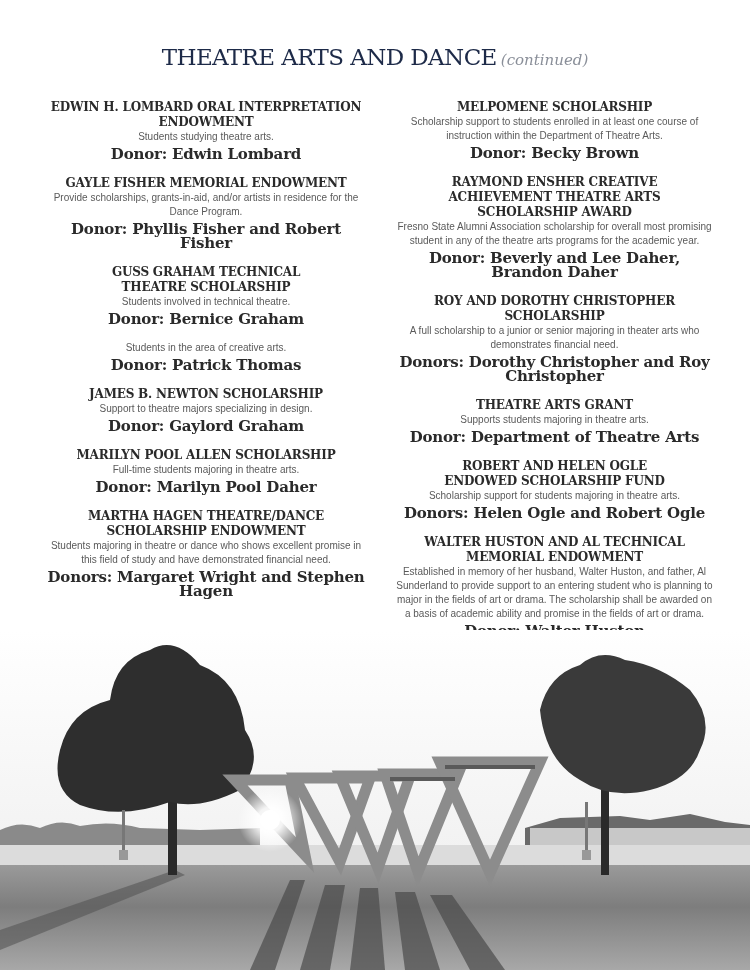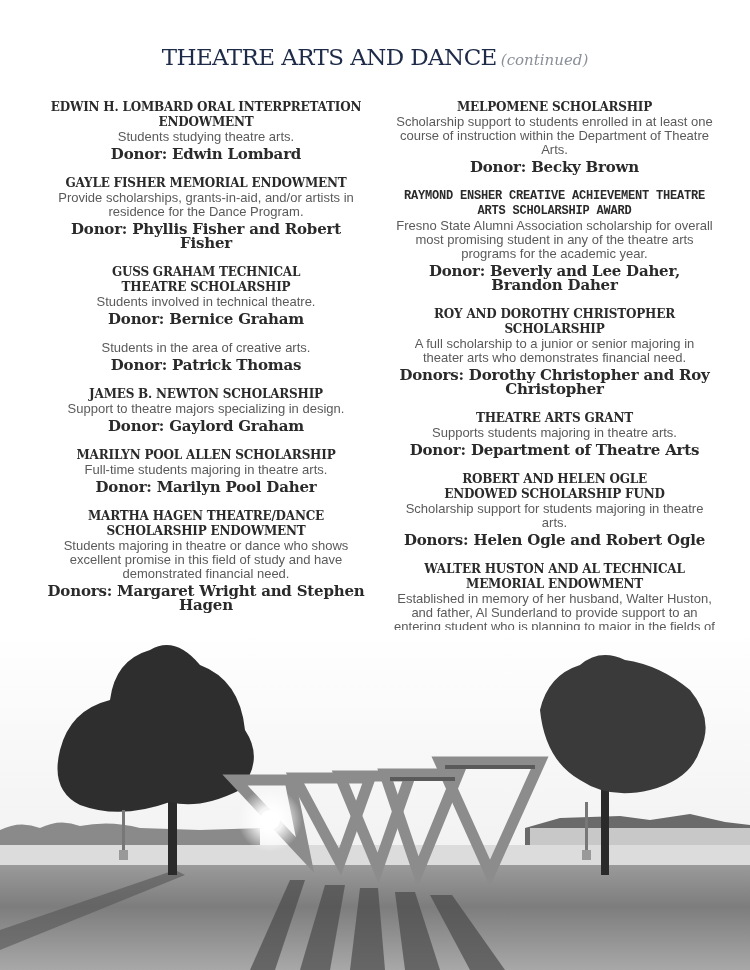--- a/index.html
+++ b/index.html
@@ -5,21 +5,21 @@
   html, body { margin:0; padding:0; background:#ffffff; }
   body { width:750px; height:970px; position:relative; overflow:hidden; font-family:"Liberation Sans", sans-serif; }
   .page-title { position:absolute; top:44px; left:0; width:750px; text-align:center; white-space:nowrap; }
   .page-title .main { font-family:"DejaVu Serif", serif; font-size:23px; color:#1d2a48; letter-spacing:-0.6px; }
   .page-title .sub { font-family:"DejaVu Serif", serif; font-style:italic; font-size:15px; color:#8a8f99; margin-left:4px; }
   .col { position:absolute; top:100px; text-align:center; }
   .col.left { left:45px; width:322px; }
   .col.right { left:393px; width:323px; }
   .entry { margin-bottom:15px; }
   .entry h3 { margin:0; font-family:"DejaVu Serif", serif; font-weight:bold; font-size:12px; line-height:15px; color:#2a2a2a; letter-spacing:-0.2px; }
-  .entry p.desc { margin:0; font-family:"Liberation Sans", sans-serif; font-size:13px; line-height:14px; color:#5a5a5a; }
+  .entry p.desc { margin:0; font-family:"Liberation Sans", sans-serif; font-size:10px; line-height:14px; color:#5a5a5a; }
   .entry p.donor { margin:3px 0 0 0; font-family:"DejaVu Serif", serif; font-weight:bold; font-size:15px; line-height:14px; color:#2a2a2a; letter-spacing:-0.2px; }
   .photo { position:absolute; left:0; top:630px; width:750px; height:340px; }
 </style>
 </head>
 <body>
 
 <div class="page-title">
   <span class="main">THEATRE ARTS AND DANCE</span><span class="sub">(continued)</span>
 </div>
 
@@ -60,21 +60,21 @@
   </div>
 </div>
 
 <div class="col right">
   <div class="entry">
     <h3>MELPOMENE SCHOLARSHIP</h3>
     <p class="desc">Scholarship support to students enrolled in at least one course of instruction within the Department of Theatre Arts.</p>
     <p class="donor">Donor: Becky Brown</p>
   </div>
   <div class="entry">
-    <h3 style="padding:0 10px;font-family:Liberation Mono, monospace;">RAYMOND ENSHER CREATIVE ACHIEVEMENT THEATRE ARTS SCHOLARSHIP AWARD</h3>
+    <h3 style="padding:0 10px;">RAYMOND ENSHER CREATIVE ACHIEVEMENT THEATRE ARTS SCHOLARSHIP AWARD</h3>
     <p class="desc">Fresno State Alumni Association scholarship for overall most promising student in any of the theatre arts programs for the academic year.</p>
     <p class="donor">Donor: Beverly and Lee Daher, Brandon Daher</p>
   </div>
   <div class="entry">
     <h3>ROY AND DOROTHY CHRISTOPHER SCHOLARSHIP</h3>
     <p class="desc">A full scholarship to a junior or senior majoring in theater arts who demonstrates financial need.</p>
     <p class="donor">Donors: Dorothy Christopher and Roy Christopher</p>
   </div>
   <div class="entry">
     <h3>THEATRE ARTS GRANT</h3>

